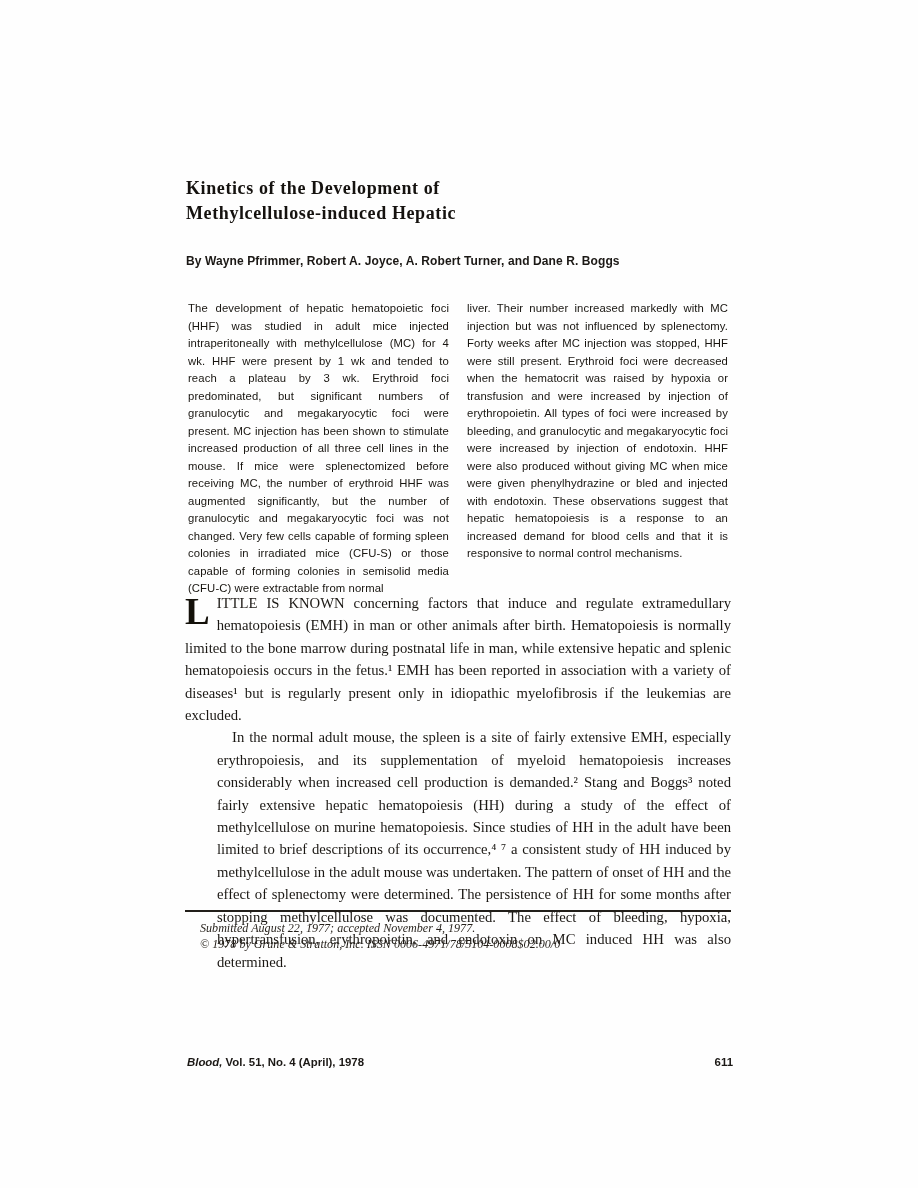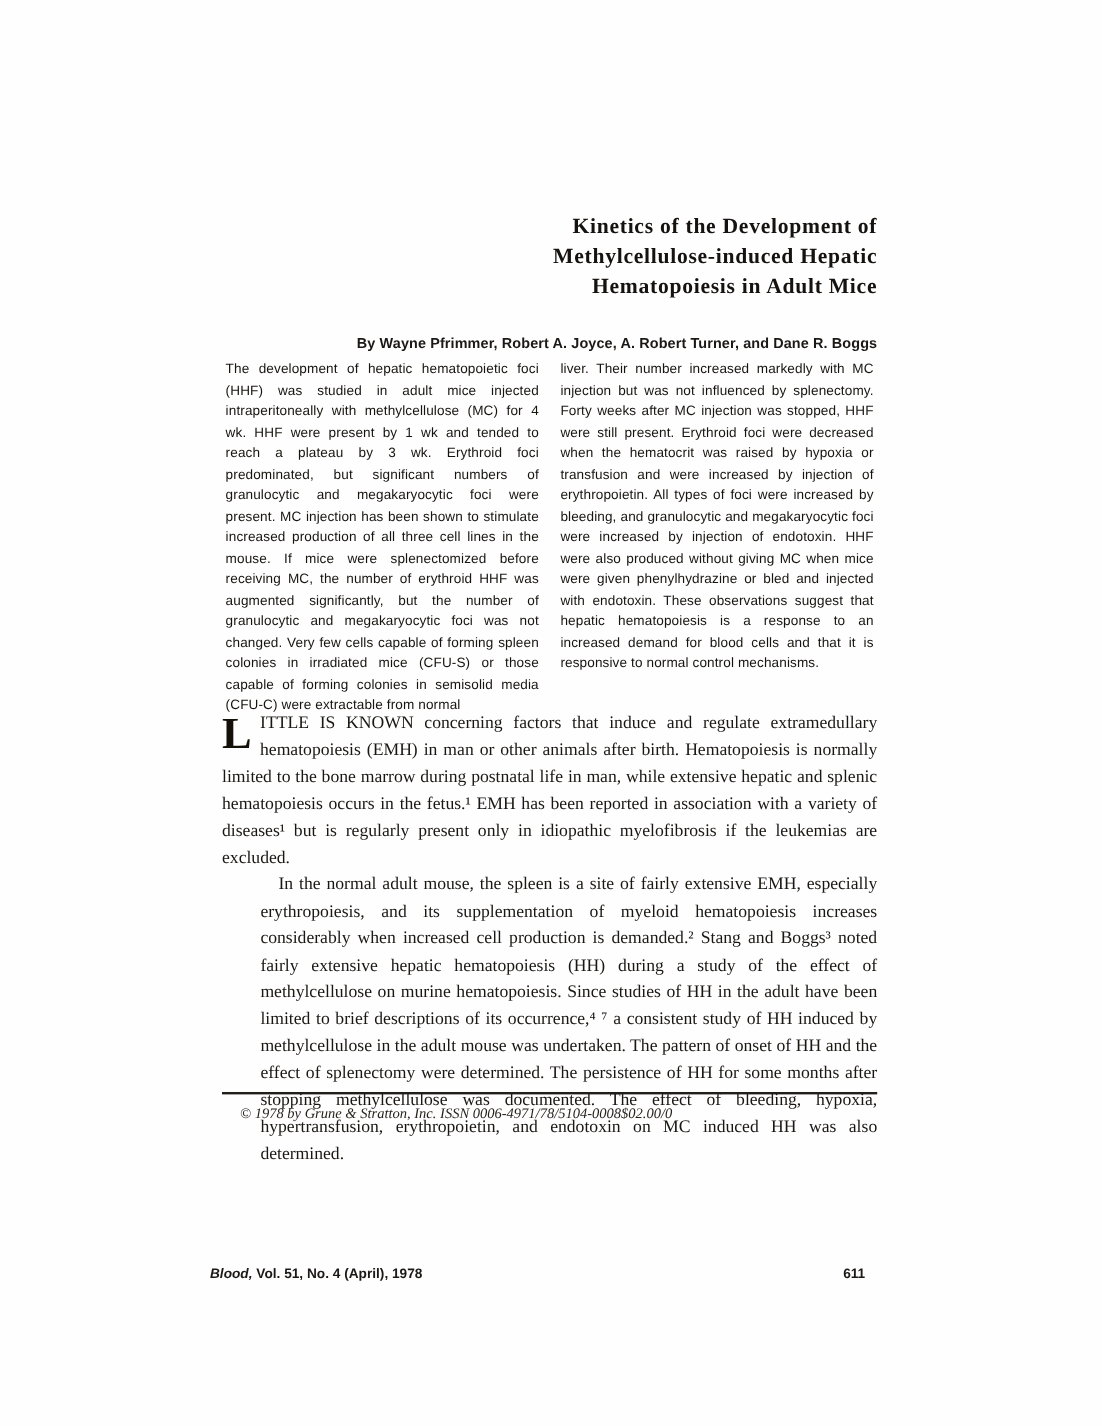--- a/index.html
+++ b/index.html
@@ -17,21 +17,21 @@
     background: #fefefe;
     overflow: hidden;
   }
 
   
   .title-block {
     position: absolute;
     top: 176px;
     left: 186px;
     width: 545px;
-    text-align: right;
+    text-align: left;
   }
   .title-line {
     font-family: "Liberation Serif", "DejaVu Serif", serif;
     font-weight: bold;
     font-size: 18px;
     line-height: 25px;
     letter-spacing: 0.6px;
     color: #15120f;
   }
   .byline {
@@ -97,57 +97,57 @@
     font-size: 12.1px;
     line-height: 16.4px;
     color: #241f19;
   }
   .footnotes p { margin: 0; text-indent: 15px; }
 
   
   .page-footer {
     position: absolute;
     top: 1056px;
-    left: 175px;
+    left: 187px;
     width: 546px;
     display: flex;
     justify-content: space-between;
     align-items: baseline;
     font-family: "Liberation Sans", "DejaVu Sans", sans-serif;
     font-weight: bold;
     font-size: 11.4px;
     color: #1b1815;
   }
   .journal-italic { font-style: italic; }
 </style>
 </head>
 <body>
 
 <div class="page">
 
   <header class="title-block">
     <h1 style="margin:0;font-size:inherit;font-weight:normal;">
       <div class="title-line">Kinetics of the Development of</div>
       <div class="title-line">Methylcellulose-induced Hepatic</div>
-      <div class="title-line">Hematopoiesis in Adult Mice</div>
     </h1>
     <div class="byline">By Wayne Pfrimmer, Robert A. Joyce, A. Robert Turner, and Dane R. Boggs</div>
   </header>
 
   <section class="abstract">
     <div class="abs-col">The development of hepatic hematopoietic foci (HHF) was studied in adult mice injected intraperitoneally with methylcellulose (MC) for 4 wk. HHF were present by 1 wk and tended to reach a plateau by 3 wk. Erythroid foci predominated, but significant numbers of granulocytic and megakaryocytic foci were present. MC injection has been shown to stimulate increased production of all three cell lines in the mouse. If mice were splenectomized before receiving MC, the number of erythroid HHF was augmented significantly, but the number of granulocytic and megakaryocytic foci was not changed. Very few cells capable of forming spleen colonies in irradiated mice (CFU-S) or those capable of forming colonies in semisolid media (CFU-C) were extractable from normal</div>
     <div class="abs-col">liver. Their number increased markedly with MC injection but was not influenced by splenectomy. Forty weeks after MC injection was stopped, HHF were still present. Erythroid foci were decreased when the hematocrit was raised by hypoxia or transfusion and were increased by injection of erythropoietin. All types of foci were increased by bleeding, and granulocytic and megakaryocytic foci were increased by injection of endotoxin. HHF were also produced without giving MC when mice were given phenylhydrazine or bled and injected with endotoxin. These observations suggest that hepatic hematopoiesis is a response to an increased demand for blood cells and that it is responsive to normal control mechanisms.</div>
   </section>
 
   <section class="bodytext">
     <p class="para"><span class="dropcap">L</span><span>ITTLE IS KNOWN concerning factors that induce and regulate extramedullary hematopoiesis (EMH) in man or other animals after birth. Hematopoiesis is normally limited to the bone marrow during postnatal life in man, while extensive hepatic and splenic hematopoiesis occurs in the fetus.¹ EMH has been reported in association with a variety of diseases¹ but is regularly present only in idiopathic myelofibrosis if the leukemias are excluded.</span></p>
     <p class="para indent">In the normal adult mouse, the spleen is a site of fairly extensive EMH, especially erythropoiesis, and its supplementation of myeloid hematopoiesis increases considerably when increased cell production is demanded.² Stang and Boggs³ noted fairly extensive hepatic hematopoiesis (HH) during a study of the effect of methylcellulose on murine hematopoiesis. Since studies of HH in the adult have been limited to brief descriptions of its occurrence,⁴ ⁷ a consistent study of HH induced by methylcellulose in the adult mouse was undertaken. The pattern of onset of HH and the effect of splenectomy were determined. The persistence of HH for some months after stopping methylcellulose was documented. The effect of bleeding, hypoxia, hypertransfusion, erythropoietin, and endotoxin on MC induced HH was also determined.</p>
   </section>
 
   <section class="footnotes">
+    <p>Submitted August 22, 1977; accepted November 4, 1977.</p>
     <p>© 1978 by Grune &amp; Stratton, Inc. ISSN 0006-4971/78/5104-0008$02.00/0</p>
   </section>
 
   <footer class="page-footer">
     <span><span class="journal-italic">Blood,</span><span> Vol. 51, No. 4 (April), 1978</span></span>
     <span>611</span>
   </footer>
 
 </div>
 

